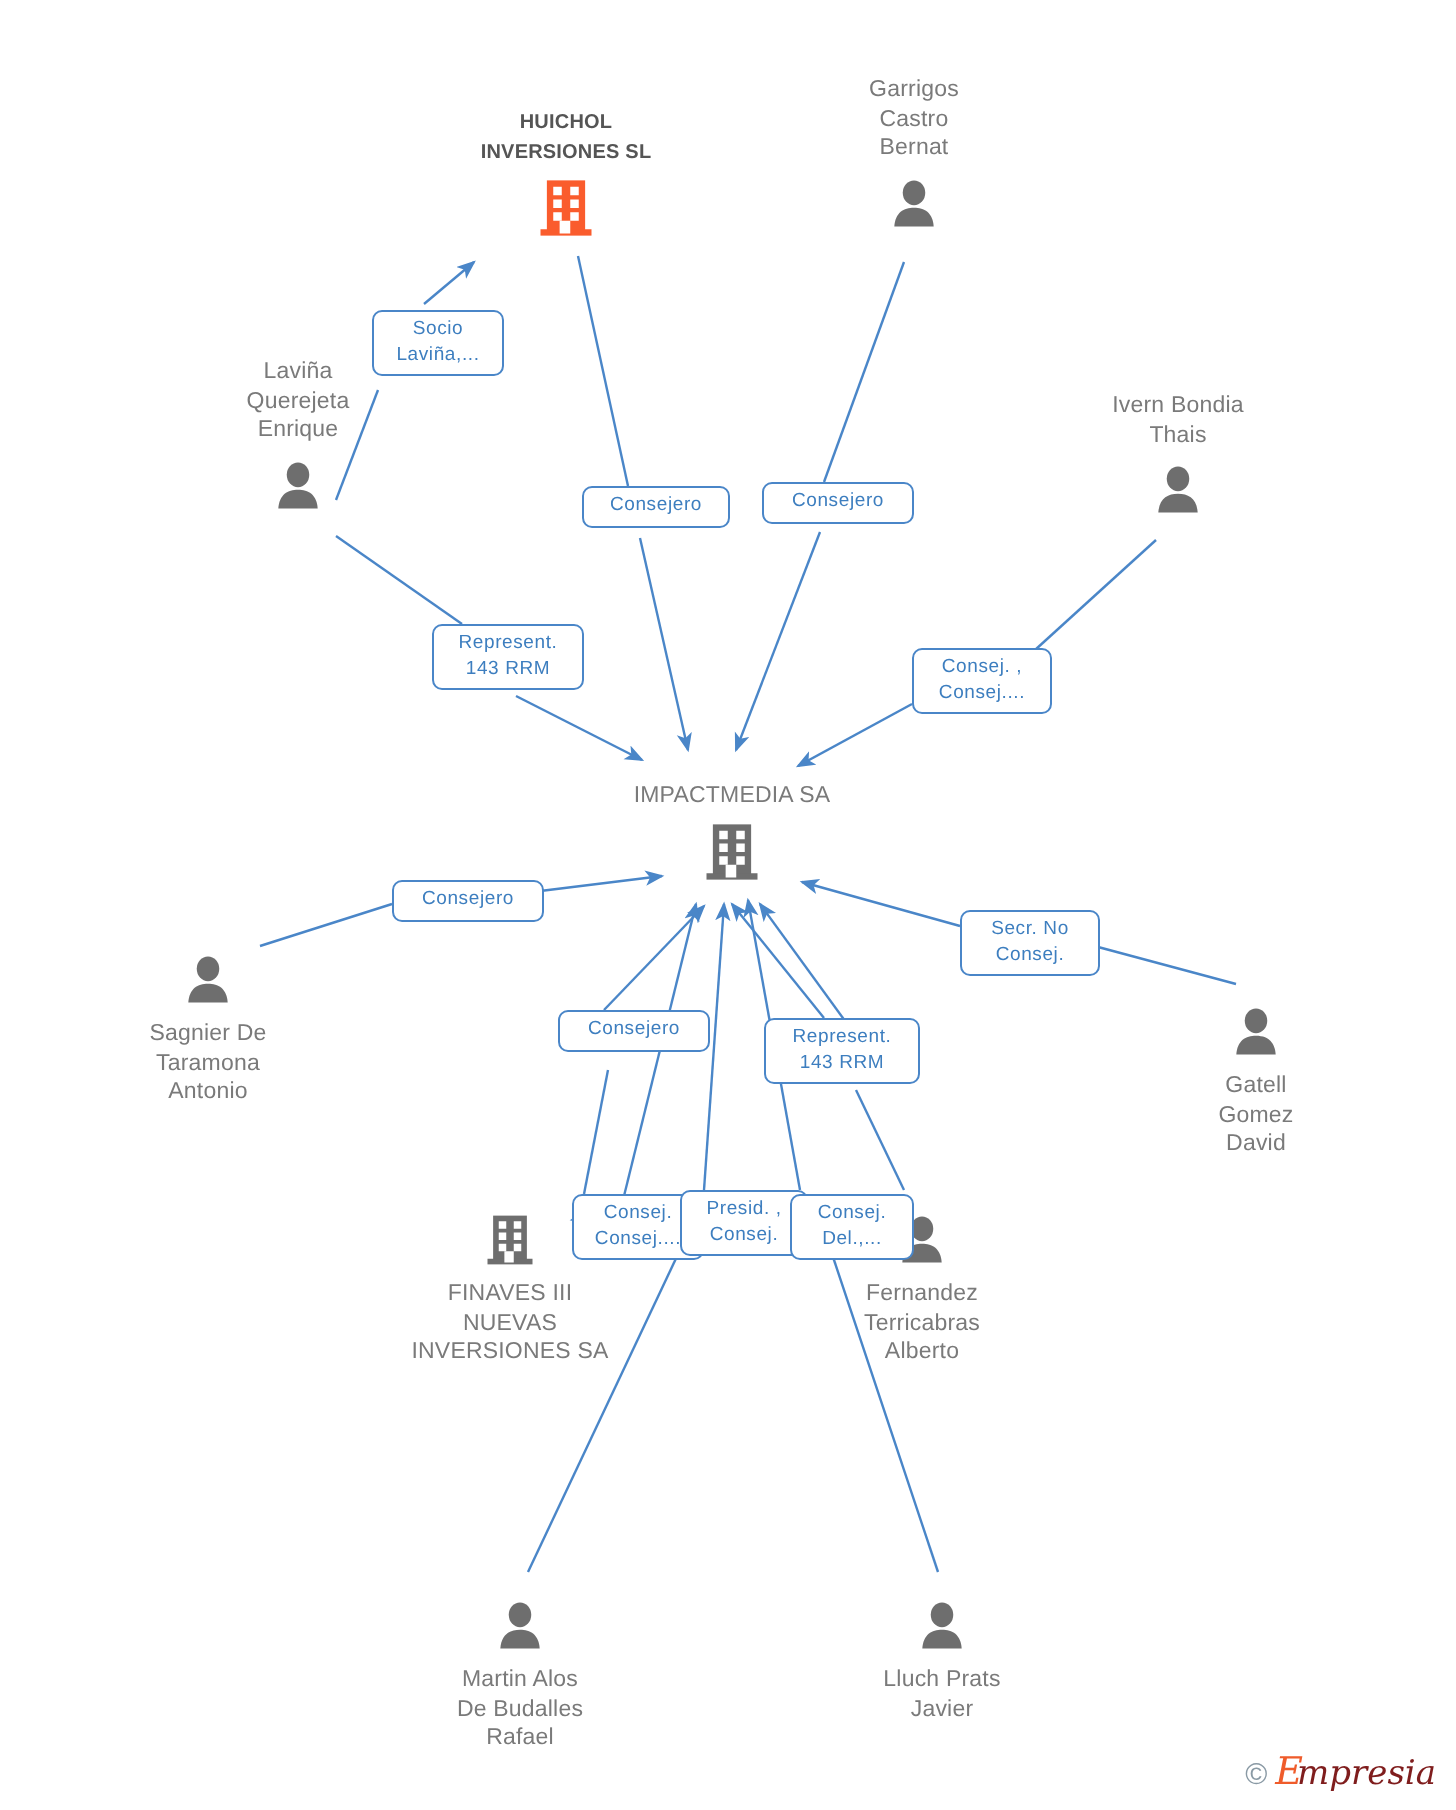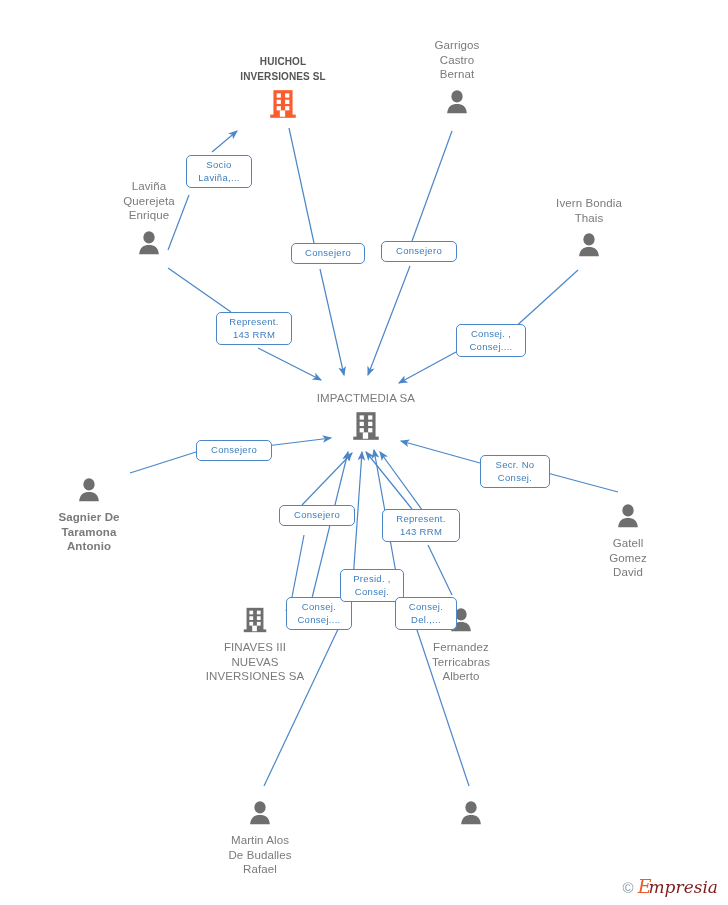--- a/index.html
+++ b/index.html
@@ -205,21 +205,21 @@
             <rect x="10" y="6" width="4" height="4" fill="#fff"></rect>
             <rect x="18" y="6" width="4" height="4" fill="#fff"></rect>
             <rect x="10" y="12" width="4" height="4" fill="#fff"></rect>
             <rect x="18" y="12" width="4" height="4" fill="#fff"></rect>
             <rect x="10" y="18" width="4" height="4" fill="#fff"></rect>
             <rect x="18" y="18" width="4" height="4" fill="#fff"></rect>
             <rect x="13" y="22" width="5" height="6" fill="#fff"></rect>
           </svg>
         </div>
       </div>
-      <div class="node person" style="left: 89px; top: 470px; font-weight: bold;">
+      <div class="node person" style="left: 104px; top: 470px;">
         <div class="icon-wrap">
           <svg width="30" height="30" viewBox="0 0 32 32">
             <ellipse cx="16" cy="10" rx="6" ry="6.6" fill="#6E6E6E"></ellipse>
             <path d="M5.5,28 C6,20.5 10.5,18 16,18 C21.5,18 26,20.5 26.5,28 Z" fill="#6E6E6E"></path>
           </svg>
         </div>
         <div class="label">Sagnier De
 Taramona
 Antonio</div>
       </div>
@@ -274,40 +274,42 @@
 De Budalles
 Rafael</div>
       </div>
       <div class="node person" style="left: 471px; top: 793px;">
         <div class="icon-wrap">
           <svg width="30" height="30" viewBox="0 0 32 32">
             <ellipse cx="16" cy="10" rx="6" ry="6.6" fill="#6E6E6E"></ellipse>
             <path d="M5.5,28 C6,20.5 10.5,18 16,18 C21.5,18 26,20.5 26.5,28 Z" fill="#6E6E6E"></path>
           </svg>
         </div>
+        <div class="label">Lluch Prats
+Javier</div>
       </div>
     </div>
   <div id="labels">
       <div class="edge-label" style="left: 186px; top: 155px; width: 52px;">Socio
 Laviña,...</div>
       <div class="edge-label" style="left: 291px; top: 243px; width: 60px;">Consejero</div>
       <div class="edge-label" style="left: 381px; top: 241px; width: 62px;">Consejero</div>
       <div class="edge-label" style="left: 216px; top: 312px; width: 62px;">Represent.
 143 RRM</div>
       <div class="edge-label" style="left: 456px; top: 324px; width: 56px;">Consej. ,
 Consej....</div>
       <div class="edge-label" style="left: 196px; top: 440px; width: 62px;">Consejero</div>
       <div class="edge-label" style="left: 480px; top: 455px; width: 56px;">Secr.  No
 Consej.</div>
       <div class="edge-label" style="left: 279px; top: 505px; width: 62px;">Consejero</div>
       <div class="edge-label" style="left: 382px; top: 509px; width: 64px;">Represent.
 143 RRM</div>
       <div class="edge-label" style="left: 286px; top: 597px; width: 52px;">Consej.
 Consej....</div>
-      <div class="edge-label" style="left: 340px; top: 569px; width: 50px;">Presid. ,
+      <div class="edge-label" style="left: 340px; top: 595px; width: 50px;">Presid. ,
 Consej.</div>
       <div class="edge-label" style="left: 395px; top: 597px; width: 48px;">Consej.
 Del.,...</div>
     </div>
 
   <div class="watermark">
     <span class="wm-c">©</span>
     <span><span class="wm-e">E</span><span class="wm-rest">mpresia</span></span>
   </div>
 

